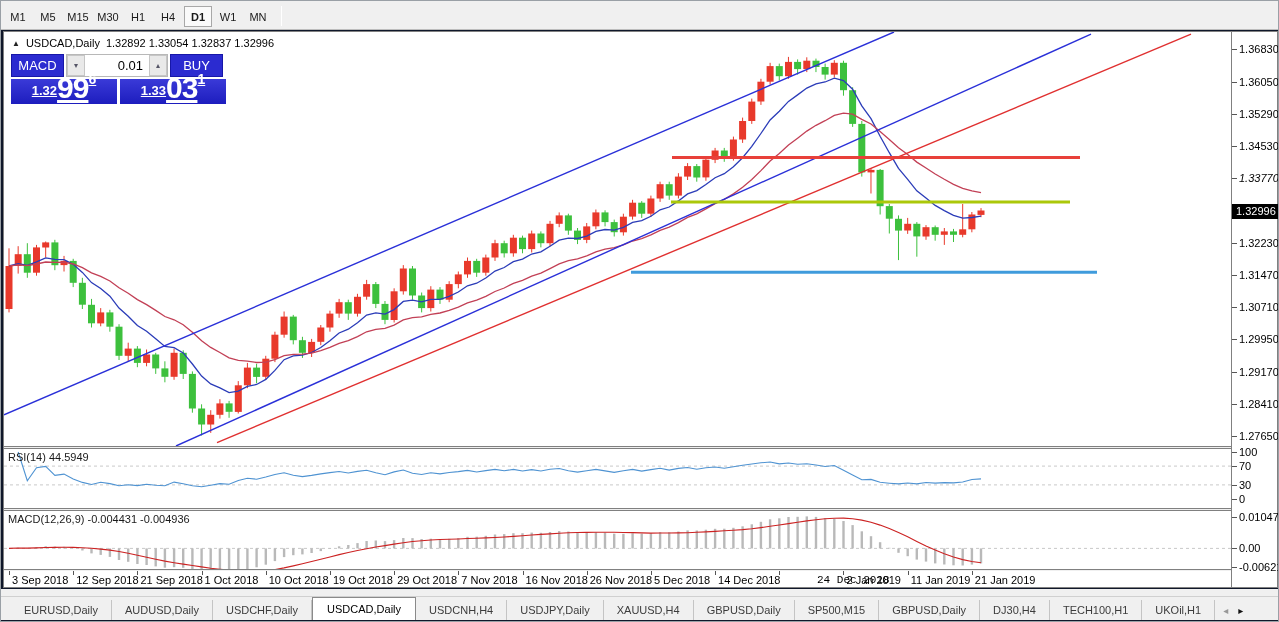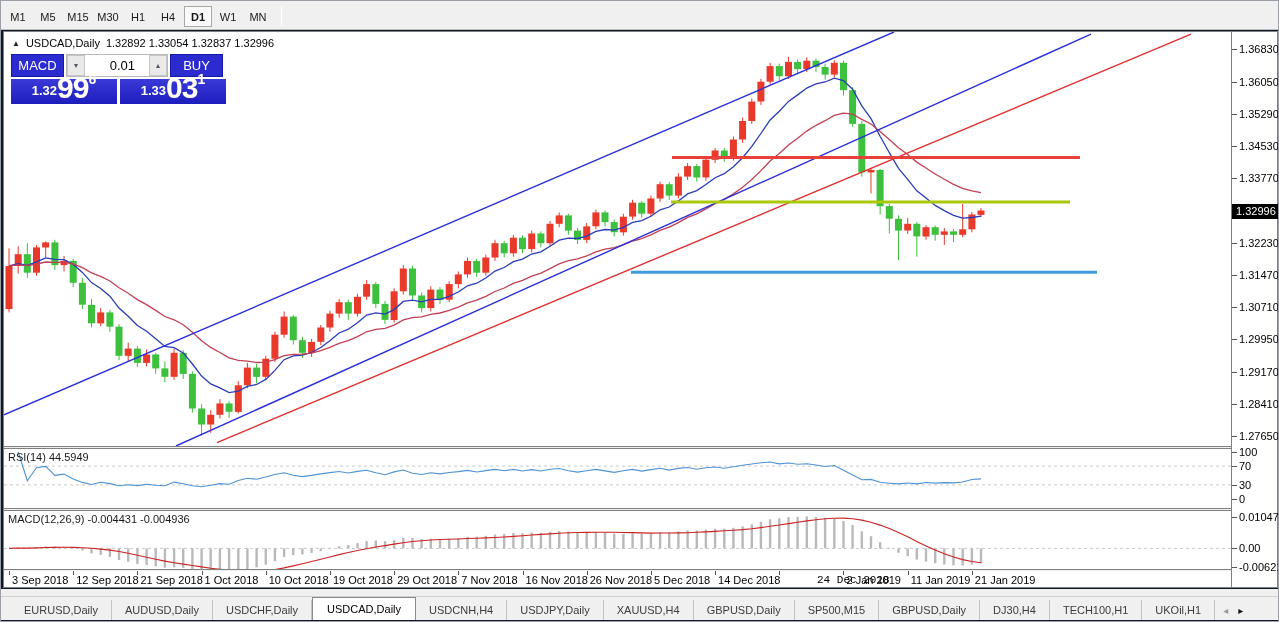--- a/index.html
+++ b/index.html
@@ -36,25 +36,25 @@
   
   .titlebar{position:absolute;left:8px;top:5px;font-size:11px;color:#000;z-index:6;display:flex;align-items:center;gap:6px;}
   .collapse{font-size:8px;color:#222;}
   .ticket{position:absolute;left:7px;top:22px;z-index:6;width:216px;}
   .ticket .row1{display:flex;height:23px;}
   .btn-trade{background:#2b2bd0;color:#fff;border:1px solid #1717a8;font-size:13px;
              display:flex;align-items:center;justify-content:center;width:53px;cursor:default;}
   .vol-wrap{display:flex;height:23px;margin:0 2px;border:1px solid #b8b8b8;background:#fff;}
   .stepper{width:18px;background:#e9e9e9;border:1px solid #c6c6c6;color:#556;font-size:8px;
            display:flex;align-items:center;justify-content:center;cursor:default;}
-  .vol-input{width:64px;border:none;outline:none;font-size:13px;text-align:right;padding-right:14px;
+  .vol-input{width:64px;border:none;outline:none;font-size:13px;text-align:right;padding-right:6px;
              font-family:"Liberation Sans",sans-serif;color:#000;}
   .row2{display:flex;margin-top:2px;gap:3px;}
   .quote{width:106px;height:25px;background:#2424cc;background:linear-gradient(#3a3ad8,#1d1dbe);
-         color:#fff;display:flex;align-items:flex-end;justify-content:center;padding-bottom:3px;}
+         color:#fff;display:flex;align-items:flex-end;justify-content:center;padding-bottom:3px;text-decoration:underline;}
   .q-small{font-size:13px;font-weight:bold;margin-bottom:3px;}
   .q-big{font-size:30px;font-weight:bold;line-height:26px;letter-spacing:-1px;}
   .q-sup{font-size:14px;font-weight:bold;margin-bottom:14px;}
   
   .tabstrip-gap{position:absolute;left:0;top:588px;width:100%;height:7px;background:#f0f0f0;}
   .tabbar{position:absolute;left:0;top:595px;width:100%;height:24px;background:#f0f0f0;
           display:flex;align-items:flex-end;padding-left:10px;border-top:1px solid #d0d0d0;}
   .tab{height:20px;padding:0 13px;display:flex;align-items:center;font-size:11px;color:#3c3c3c;
        border-right:1px solid #c4c4c4;white-space:nowrap;cursor:default;}
   .tab.active{background:#fff;color:#000;height:23px;border:1px solid #8a8a8a;border-bottom:none;
@@ -509,21 +509,21 @@
     <div class="axiscol" id="axisCol">
         <div class="axis-tick" style="top: 17px;"></div>
         <div class="axis-label" style="top: 11px;">1.36830</div>
         <div class="axis-tick" style="top: 50px;"></div>
         <div class="axis-label" style="top: 44px;">1.36050</div>
         <div class="axis-tick" style="top: 82px;"></div>
         <div class="axis-label" style="top: 76px;">1.35290</div>
         <div class="axis-tick" style="top: 114px;"></div>
         <div class="axis-label" style="top: 108px; text-align: right;">1.34530</div>
         <div class="axis-tick" style="top: 146px;"></div>
-        <div class="axis-label" style="top: 140px;">1.33770</div>
+        <div class="axis-label" style="top: 140px; font-style: italic;">1.33770</div>
         <div class="axis-tick" style="top: 211px;"></div>
         <div class="axis-label" style="top: 205px;">1.32230</div>
         <div class="axis-tick" style="top: 243px;"></div>
         <div class="axis-label" style="top: 237px;">1.31470</div>
         <div class="axis-tick" style="top: 275px;"></div>
         <div class="axis-label" style="top: 269px;">1.30710</div>
         <div class="axis-tick" style="top: 307px;"></div>
         <div class="axis-label" style="top: 301px;">1.29950</div>
         <div class="axis-tick" style="top: 340px;"></div>
         <div class="axis-label" style="top: 334px;">1.29170</div>

